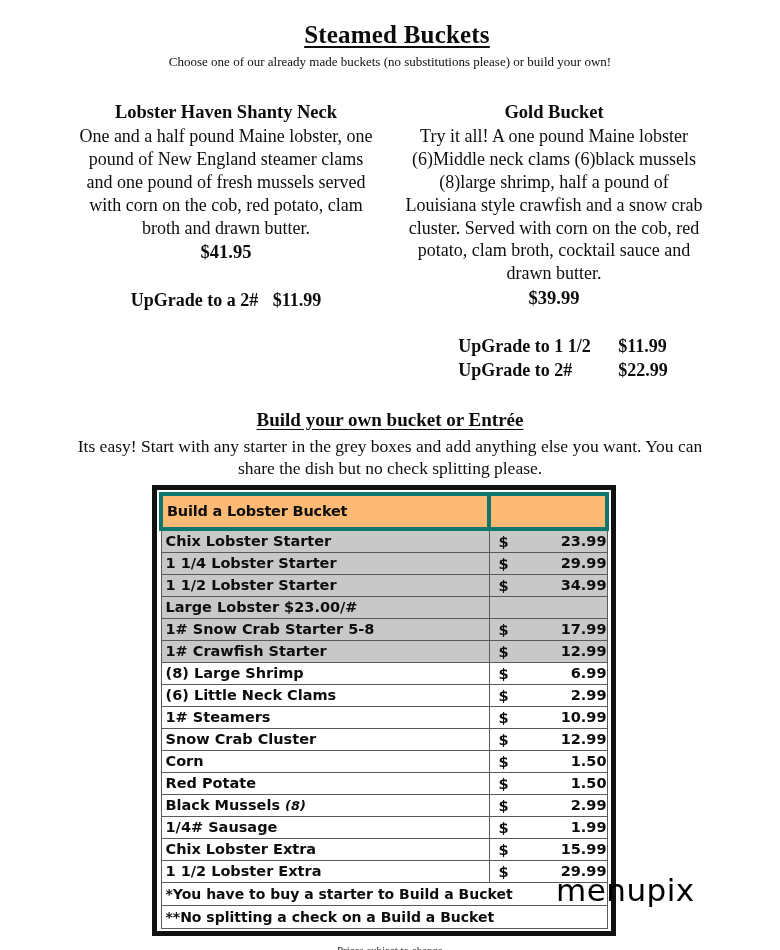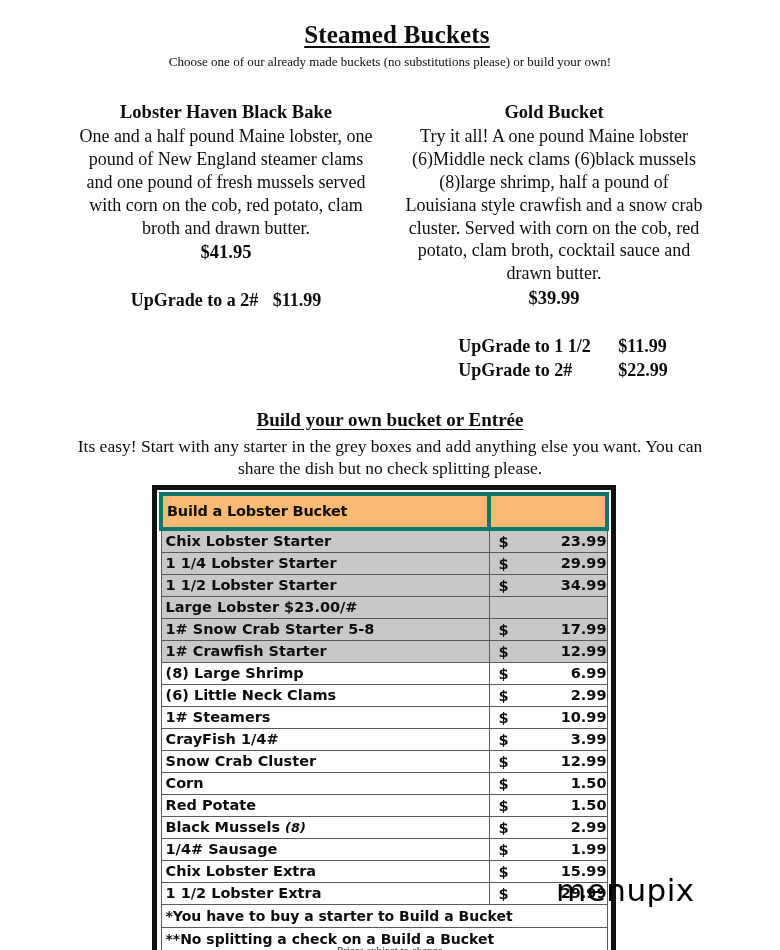--- a/index.html
+++ b/index.html
@@ -209,21 +209,21 @@
 <body>
 
 <div class="page">
 
   <div class="main-title"><span class="u">Steamed Buckets</span></div>
   <div class="subtitle">Choose one of our already made buckets (no substitutions please) or build your own!</div>
 
   <div class="columns">
 
     <div class="col col-left">
-      <div class="col-title">Lobster Haven Black Bake</div>
+      <div class="col-title">Lobster Haven Shanty Neck</div>
       <div class="col-desc">One and a half pound Maine lobster, one pound of New England steamer clams and one pound of fresh mussels served with corn on the cob, red potato, clam broth and drawn butter.</div>
       <div class="col-price">$41.95</div>
       <div class="upgrades">
         <div class="ug-row">
           <span class="ug-label">UpGrade to a 2#</span>
           <span class="ug-amt">$11.99</span>
         </div>
       </div>
     </div>
 
@@ -287,24 +287,20 @@
           </tr>
           <tr class="plain">
             <td class="item-cell">(6) Little Neck Clams</td>
             <td class="price-cell"><span class="cur">$</span><span>2.99</span></td>
           </tr>
           <tr class="plain">
             <td class="item-cell">1# Steamers</td>
             <td class="price-cell"><span class="cur">$</span><span>10.99</span></td>
           </tr>
           <tr class="plain">
-            <td class="item-cell">CrayFish 1/4#</td>
-            <td class="price-cell"><span class="cur">$</span><span>3.99</span></td>
-          </tr>
-          <tr class="plain">
             <td class="item-cell">Snow Crab Cluster</td>
             <td class="price-cell"><span class="cur">$</span><span>12.99</span></td>
           </tr>
           <tr class="plain">
             <td class="item-cell">Corn</td>
             <td class="price-cell"><span class="cur">$</span><span>1.50</span></td>
           </tr>
           <tr class="plain">
             <td class="item-cell">Red Potate</td>
             <td class="price-cell"><span class="cur">$</span><span>1.50</span></td>

